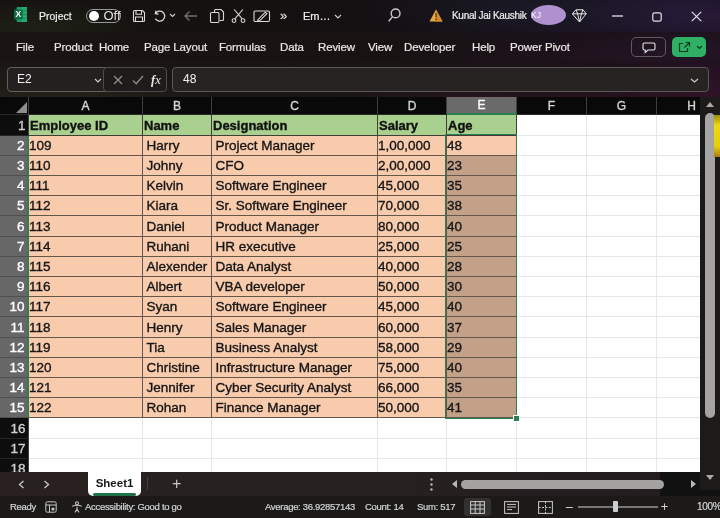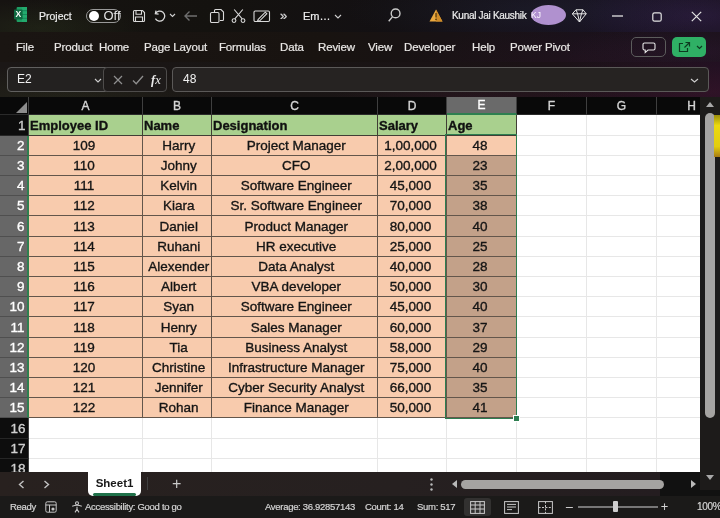--- a/index.html
+++ b/index.html
@@ -59,22 +59,22 @@
  border-right:1px solid #3f3f3f;border-bottom:1px solid #2a2a2a}
 .sheet td.chsel{background:#6a6a6a;color:#fff;border-bottom:2px solid #2e7f50}
 .sheet td.rh{background:#0d0d0d;color:#cfcfcf;text-align:right;padding-right:2.5px;font-size:13.5px;
  border-right:1px solid #3f3f3f;border-bottom:1px solid #262626}
 .sheet td.rh.sel{background:#676767;color:#fff;border-right:2px solid #2e7f50;
  border-bottom:1px solid #4f4f4f}
 .sheet td.g{background:#a9d08e;color:#111;font-weight:bold;font-size:13px;padding-left:1px;
  border-right:1px solid #413e35;border-bottom:1px solid #413e35}
 .sheet td.p{background:#f8cbad;color:#151515;border-right:1px solid #63564b;border-bottom:1px solid #63564b}
 .sheet td.ps{background:#c3a189;color:#151515;border-right:1px solid #63564b;border-bottom:1px solid #63564b}
-.sheet td.r{text-align:center;padding-right:3px}
-.sheet td.l{text-align:center;padding-left:3.5px}
+.sheet td.r{text-align:left;padding-right:3px}
+.sheet td.l{text-align:left;padding-left:3.5px}
 .sheet td.w{background:#fff;border-right:1px solid #e7e7e7;border-bottom:1px solid #e7e7e7}
 .sheet td.wl{border-right:none}
 
 .selbox{position:absolute;left:445px;top:37px;width:71.5px;height:285px;
  border:1.6px solid #2d7e50;pointer-events:none}
 .fillh{position:absolute;left:513px;top:318px;width:6.5px;height:6.5px;background:#2d7e50;border:1px solid #fff}
 
 
 .vs{position:absolute;left:700px;top:97px;width:20px;height:393px;background:#1d1b1a}
 .vthumb{position:absolute;left:5px;top:16px;width:9.5px;height:305px;background:#a6a4a2;border-radius:5px}

